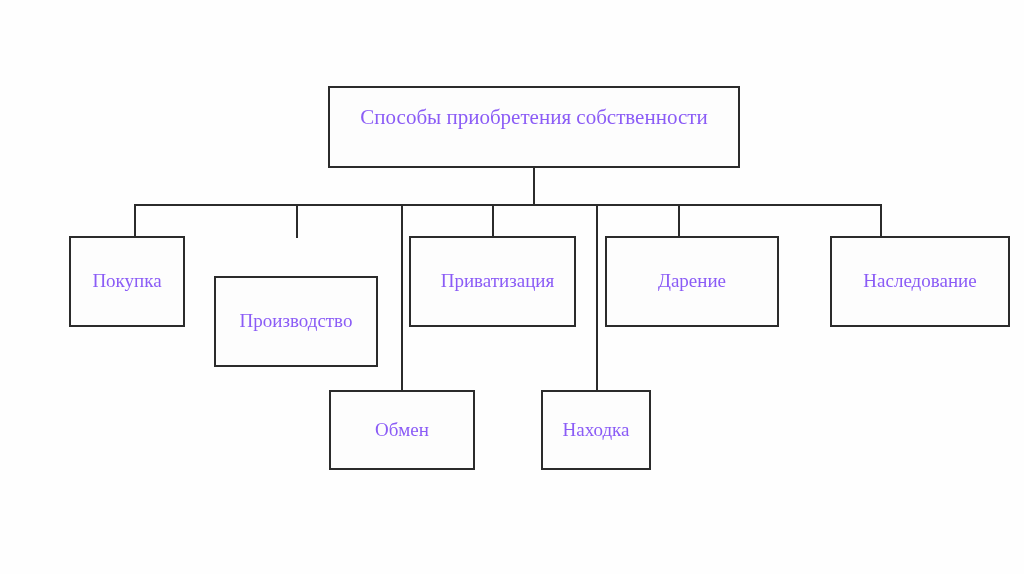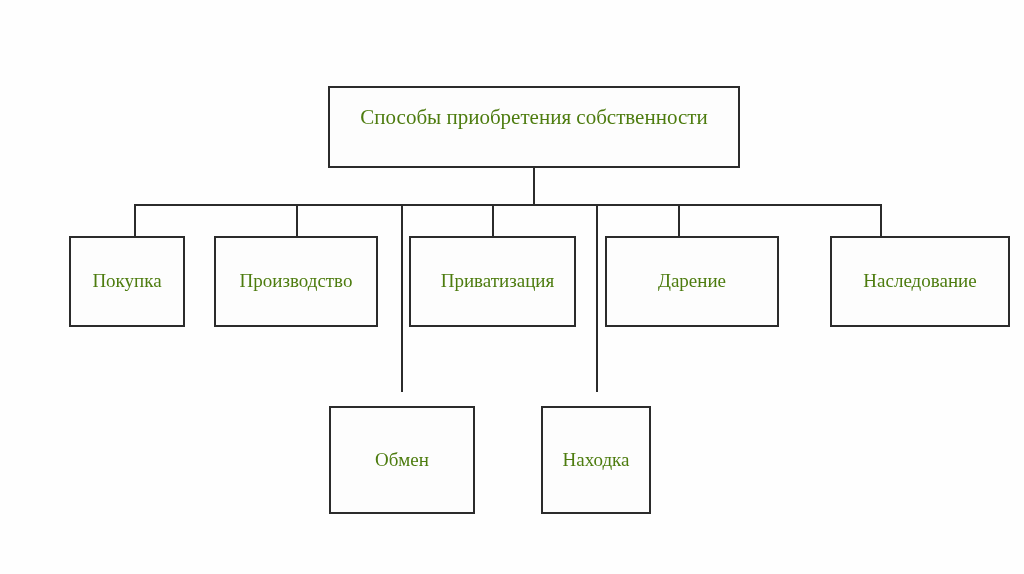--- a/index.html
+++ b/index.html
@@ -16,21 +16,21 @@
     font-family: "Liberation Serif", "DejaVu Serif", serif;
   }
   .node {
     position: absolute;
     box-sizing: border-box;
     border: 2px solid #2b2b2b;
     background: #fdfdfd;
     display: flex;
     align-items: center;
     justify-content: center;
-    color: #4d7c0f;
+    color: #8b5cf6;
     line-height: 1.1;
     text-align: center;
     padding: 0 6px;
   }
   .node-label {
     display: block;
     white-space: nowrap;
   }
   #node-root {
     left: 328px;
@@ -42,29 +42,28 @@
   }
   #node-root .node-label { font-size: 21px; }
 
   .lvl2 {
     top: 236px;
     height: 91px;
   }
   .lvl2 .node-label { font-size: 19px; }
 
   #node-pokupka      { left: 69px;  width: 116px; }
-  #node-proizvodstvo { left: 214px; width: 164px; }
+  #node-proizvodstvo { left: 214px; width: 164px; margin-top: 40px; }
   #node-privatizacia { left: 409px; width: 167px; padding-left: 16px; }
   #node-darenie      { left: 605px; width: 174px; }
   #node-nasledovanie { left: 782px; width: 180px; margin-left: 48px; }
 
   .lvl3 {
     top: 390px;
-    height: 108px;
-    margin-top: 16px;
+    height: 80px;
   }
   .lvl3 .node-label { font-size: 19px; }
 
   #node-obmen   { left: 329px; width: 146px; }
   #node-nahodka { left: 541px; width: 110px; }
 
   .line {
     position: absolute;
     background: #2b2b2b;
   }

